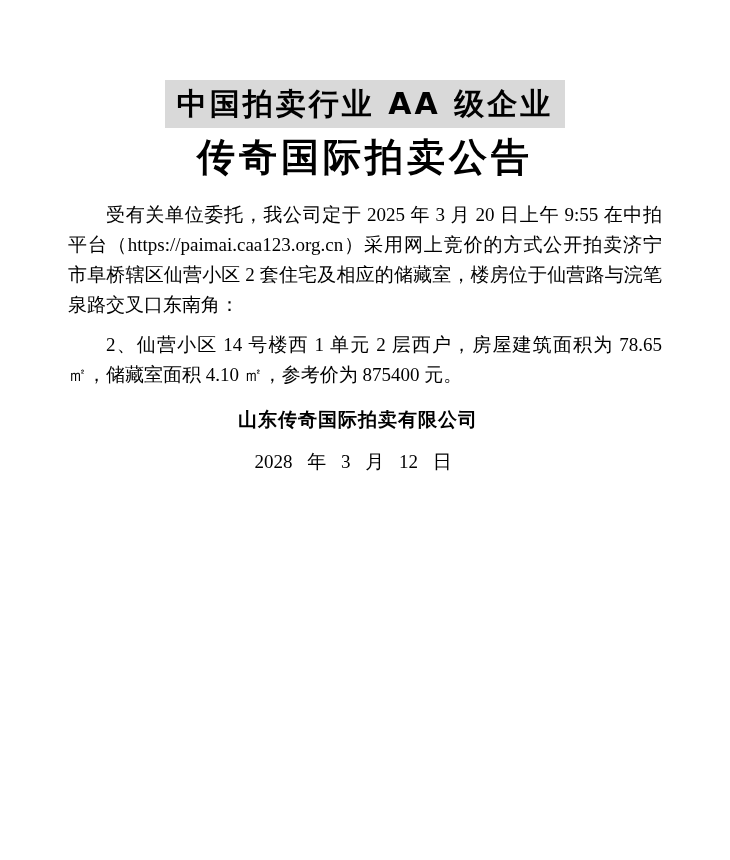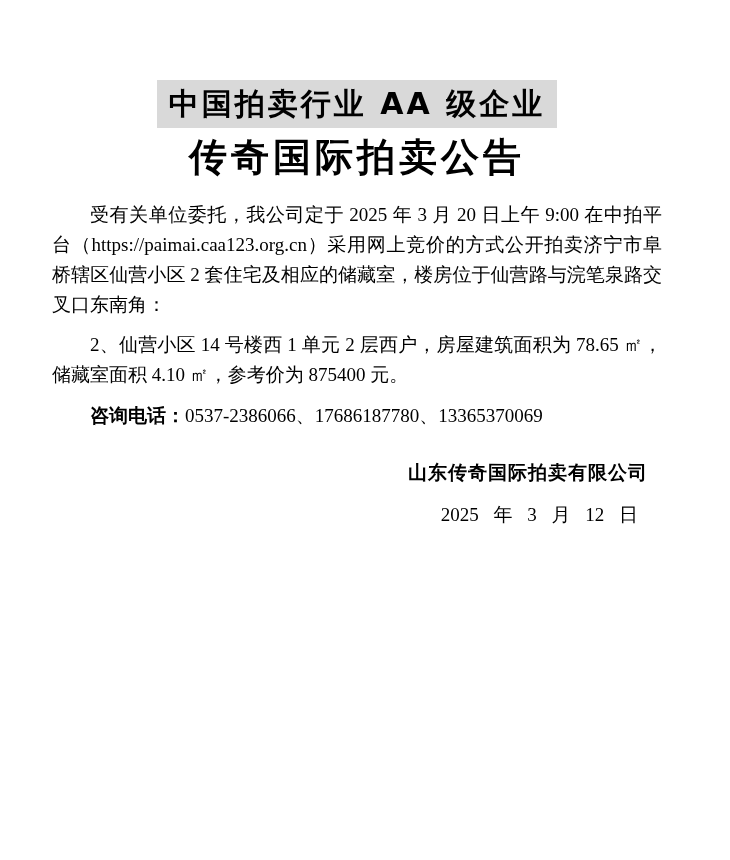--- a/index.html
+++ b/index.html
@@ -11,21 +11,21 @@
     width: 730px;
     height: 860px;
     overflow: hidden;
     color: #000000;
     font-family: "Liberation Serif", "DejaVu Serif", serif;
   }
   .page {
     box-sizing: border-box;
     width: 730px;
     height: 860px;
-    padding: 80px 68px 0 52px;
+    padding: 80px 68px 0 68px;
   }
   
   .title-block {
     text-align: center;
     font-family: "DejaVu Sans", "Liberation Sans", sans-serif;
     font-weight: bold;
   }
   .title-line1 {
     font-size: 30px;
     line-height: 34px;
@@ -57,22 +57,22 @@
   .contact-line {
     text-indent: 2em;
     margin: 0 0 8px 0;
   }
   .contact-label {
     font-family: "DejaVu Sans", "Liberation Sans", sans-serif;
     font-weight: bold;
   }
   
   .footer {
-    margin-top: 26px;
-    text-align: right;
+    margin-top: 14px;
+    text-align: center;
   }
   .footer-company {
     font-family: "DejaVu Sans", "Liberation Sans", sans-serif;
     font-weight: bold;
     font-size: 19px;
     line-height: 30px;
     padding-right: 14px;
     letter-spacing: 1px;
   }
   .footer-date {
@@ -89,30 +89,27 @@
 <div class="page">
 
   <div class="title-block">
     <div class="title-line1">
       <span class="hl">中国拍卖行业 AA 级企业</span>
     </div>
     <div class="title-line2">传奇国际拍卖公告</div>
   </div>
 
   <div class="doc-body">
-    <p>受有关单位委托，我公司定于 2025 年 3 月 20 日上午 9:00 在中拍平台（https://paimai.caa123.org.cn）采用网上竞价的方式公开拍卖济宁市阜桥辖区仙营小区 2 套住宅及相应的储藏室，楼房位于仙营路与浣笔泉路交叉口东南角：</p>
+    <p>受有关单位委托，我公司定于 2025 年 3 月 20 日上午 9:55 在中拍平台（https://paimai.caa123.org.cn）采用网上竞价的方式公开拍卖济宁市阜桥辖区仙营小区 2 套住宅及相应的储藏室，楼房位于仙营路与浣笔泉路交叉口东南角：</p>
 
 
     <p>2、仙营小区 14 号楼西 1 单元 2 层西户，房屋建筑面积为 78.65 ㎡，储藏室面积 4.10 ㎡，参考价为 875400 元。</p>
 
 
-    <p class="contact-line">
-      <span class="contact-label">咨询电话：</span><span>0537-2386066、17686187780、13365370069</span>
-    </p>
 
   </div>
 
   <div class="footer">
     <div class="footer-company">山东传奇国际拍卖有限公司</div>
-    <div class="footer-date">2025 年 3 月 12 日</div>
+    <div class="footer-date">2028 年 3 月 12 日</div>
   </div>
 
 </div>
 
 </body></html>

